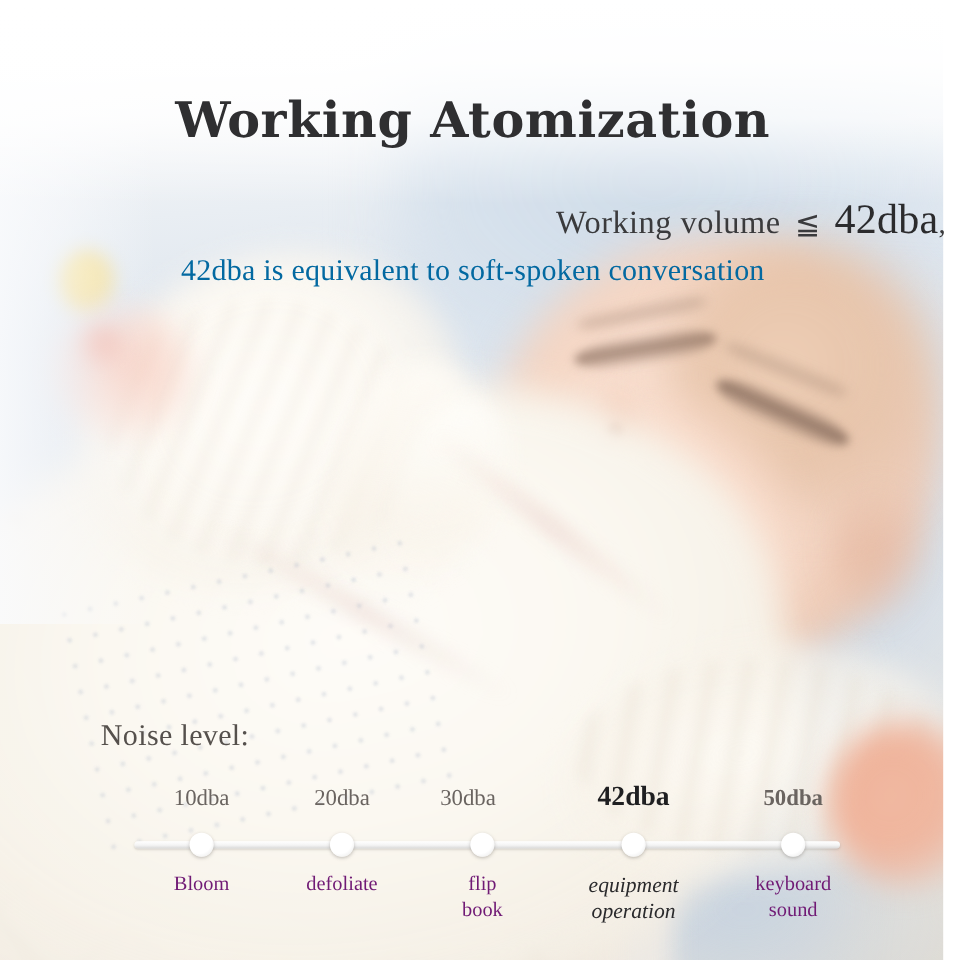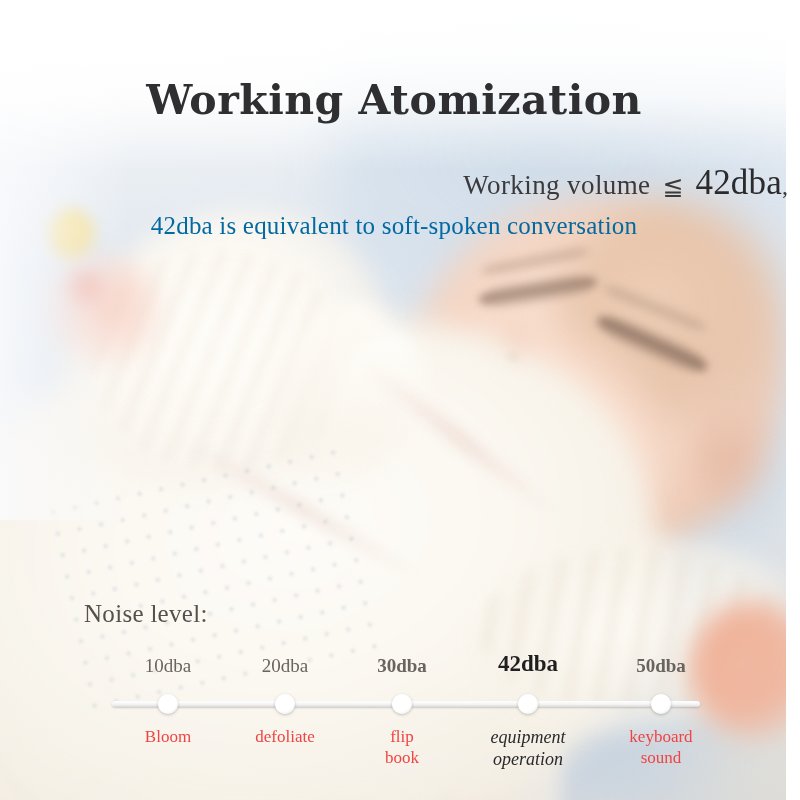--- a/index.html
+++ b/index.html
@@ -411,21 +411,21 @@
     box-shadow:0 1px 3px rgba(120,115,110,0.45);
   }
 
   .tick-name {
     position:absolute;
     transform:translateX(-50%);
     text-align:center;
     font-family:"Liberation Serif", serif;
     font-size:17px;
     line-height:1.22;
-    color:#ef4444;
+    color:#701a75;
     white-space:pre-line;
     top:72px;
   }
   .tick-name.active {
     color:#2a2a2c;
     font-size:18px;
   }
 </style>
 </head>
 <body>
@@ -488,21 +488,21 @@
   </div>
 
   <div class="sub-line2">42dba is equivalent to soft-spoken conversation</div>
 
   <div class="noise-label">Noise level:</div>
 
   <div class="scale">
     <div class="scale-top" id="scale-values">
         <div class="tick-val" style="left: 168px; text-align: right;">10dba</div>
         <div class="tick-val" style="left: 285px;">20dba</div>
-        <div class="tick-val" style="left: 402px; font-weight: bold;">30dba</div>
+        <div class="tick-val" style="left: 390px;">30dba</div>
         <div class="tick-val active" style="left: 528px;">42dba</div>
         <div class="tick-val" style="left: 661px; font-weight: bold;">50dba</div>
       </div>
     <div class="track"></div>
     <div id="scale-knobs">
         <div class="knob" style="left: 168px;"></div>
         <div class="knob" style="left: 285px;"></div>
         <div class="knob" style="left: 402px;"></div>
         <div class="knob" style="left: 528px;"></div>
         <div class="knob" style="left: 661px;"></div>

